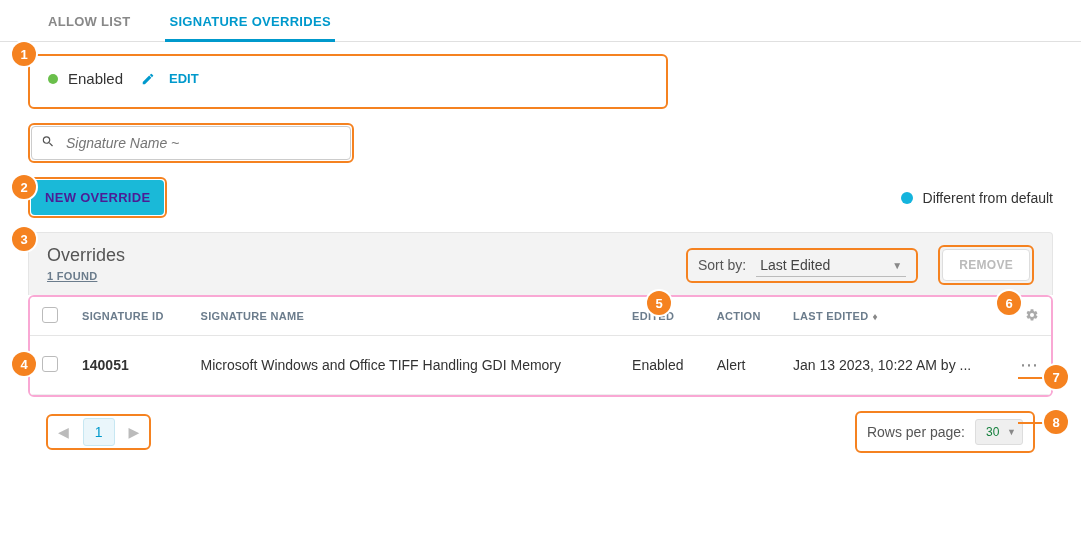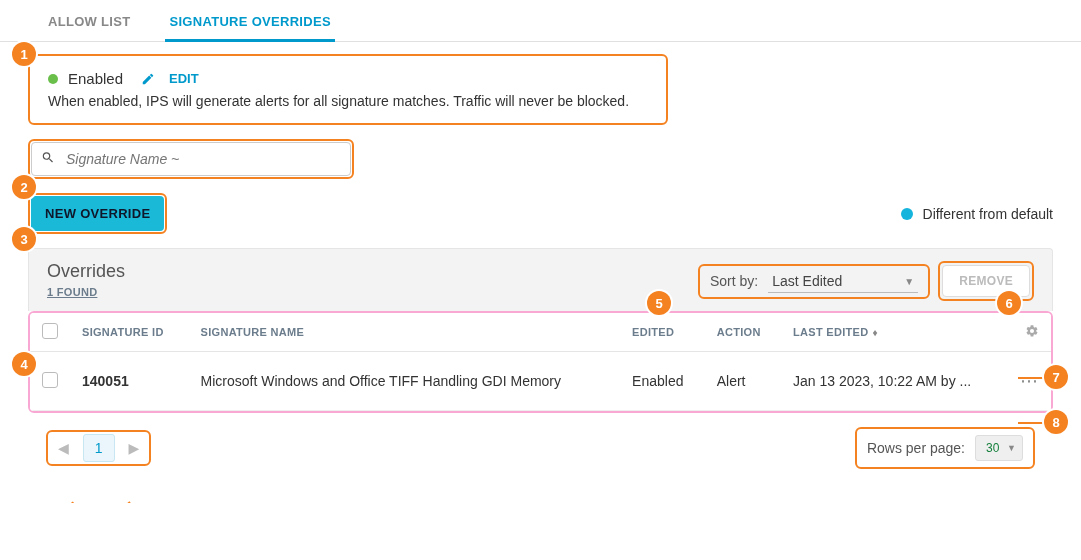--- a/index.html
+++ b/index.html
@@ -65,40 +65,40 @@
     background: #fff;
     outline: none;
     font-style: italic;
   }
   .search-box { position: relative; display:inline-block; margin:1px;}
   .search-icon { position: absolute; left: 10px; top: 50%; transform: translateY(-50%); color:#555; }
 
   .row-flex { display:flex; align-items:center; justify-content:space-between; margin-top:14px;}
   .new-btn-wrap { border:2px solid #f58220; border-radius:6px; padding:1px; display:inline-block;}
   .new-btn {
-    background:#1ab9d8; color:#0f172a; border:none; border-radius:4px;
+    background:#1ab9d8; color:#4c1d95; border:none; border-radius:4px;
     padding:10px 14px; font-weight:700; font-size:13px; letter-spacing:0.3px; cursor:pointer;
   }
   .legend { display:flex; align-items:center; gap:10px; color:#333; font-size:14px;}
   .legend-dot { width:12px; height:12px; border-radius:50%; background:#14b4dd; }
 
   .panel {
     margin-top: 14px;
   }
   .panel-head {
     background:#f3f3f3;
     border:1px solid #e5e5e5;
     border-bottom:none;
     padding:12px 18px 10px 18px;
     display:flex; justify-content:space-between; align-items:flex-start;
     border-radius:4px 4px 0 0;
   }
   .panel-title { font-size:18px; color:#555; }
   .found { font-size:11px; font-weight:700; color:#6b7c8c; margin-top:4px; letter-spacing:0.3px;text-decoration:underline;}
-  .panel-head-right { display:flex; gap:8px; align-items:center;}
+  .panel-head-right { display:flex; gap:20px; align-items:center;}
   .sort-wrap { border:2px solid #f58220; border-radius:6px; padding:4px 10px; display:flex; align-items:center; gap:10px; background:#f3f3f3;}
   .sort-label { color:#555; font-size:14px;}
   .sort-select { border:none; border-bottom:1px solid #bbb; background:transparent; font-size:14px; color:#444; padding:3px 40px 3px 4px; appearance:none; cursor:pointer; width:150px;}
   .sort-select-wrap { position:relative; }
   .caret-down { position:absolute; right:4px; top:50%; transform:translateY(-50%); color:#888; font-size:10px; pointer-events:none;}
   .remove-wrap { border:2px solid #f58220; border-radius:6px; padding:2px;}
   .remove-btn { background:#fff; border:1px solid #ddd; color:#bbb; font-weight:700; font-size:12px; padding:8px 16px; border-radius:4px; letter-spacing:0.3px; cursor:default;}
 
   .table-wrap { border:2px solid #f9a8d4; border-radius:6px; overflow:hidden; }
   table { width:100%; border-collapse:collapse; background:#fff;}
@@ -153,21 +153,20 @@
     <div class="status-row">
       <span class="dot"></span>
       <span class="enabled-text">Enabled</span>
       <span class="edit-link">
         <svg class="icon" viewBox="0 0 24 24">
             <path fill="#0099cc" d="M3 17.25V21h3.75L17.81 9.94l-3.75-3.75L3 17.25zM20.71 7.04a1 1 0 0 0 0-1.41l-2.34-2.34a1 1 0 0 0-1.41 0l-1.83 1.83 3.75 3.75 1.83-1.83z"></path>
           </svg>
         <span>EDIT</span>
       </span>
     </div>
-    <div class="desc">When enabled, IPS will generate alerts for all signature matches. Traffic will never be blocked.</div>
   </div>
 
   
   <div class="search-wrap">
     <div class="search-box">
       <span class="search-icon">
         <svg class="icon" viewBox="0 0 24 24">
             <path fill="#555" d="M15.5 14h-.79l-.28-.27A6.471 6.471 0 0 0 16 9.5 6.5 6.5 0 1 0 9.5 16c1.61 0 3.09-.59 4.23-1.57l.27.28v.79l5 4.99L20.49 19l-4.99-5zm-6 0C7.01 14 5 11.99 5 9.5S7.01 5 9.5 5 14 7.01 14 9.5 11.99 14 9.5 14z"></path>
           </svg>
       </span>

